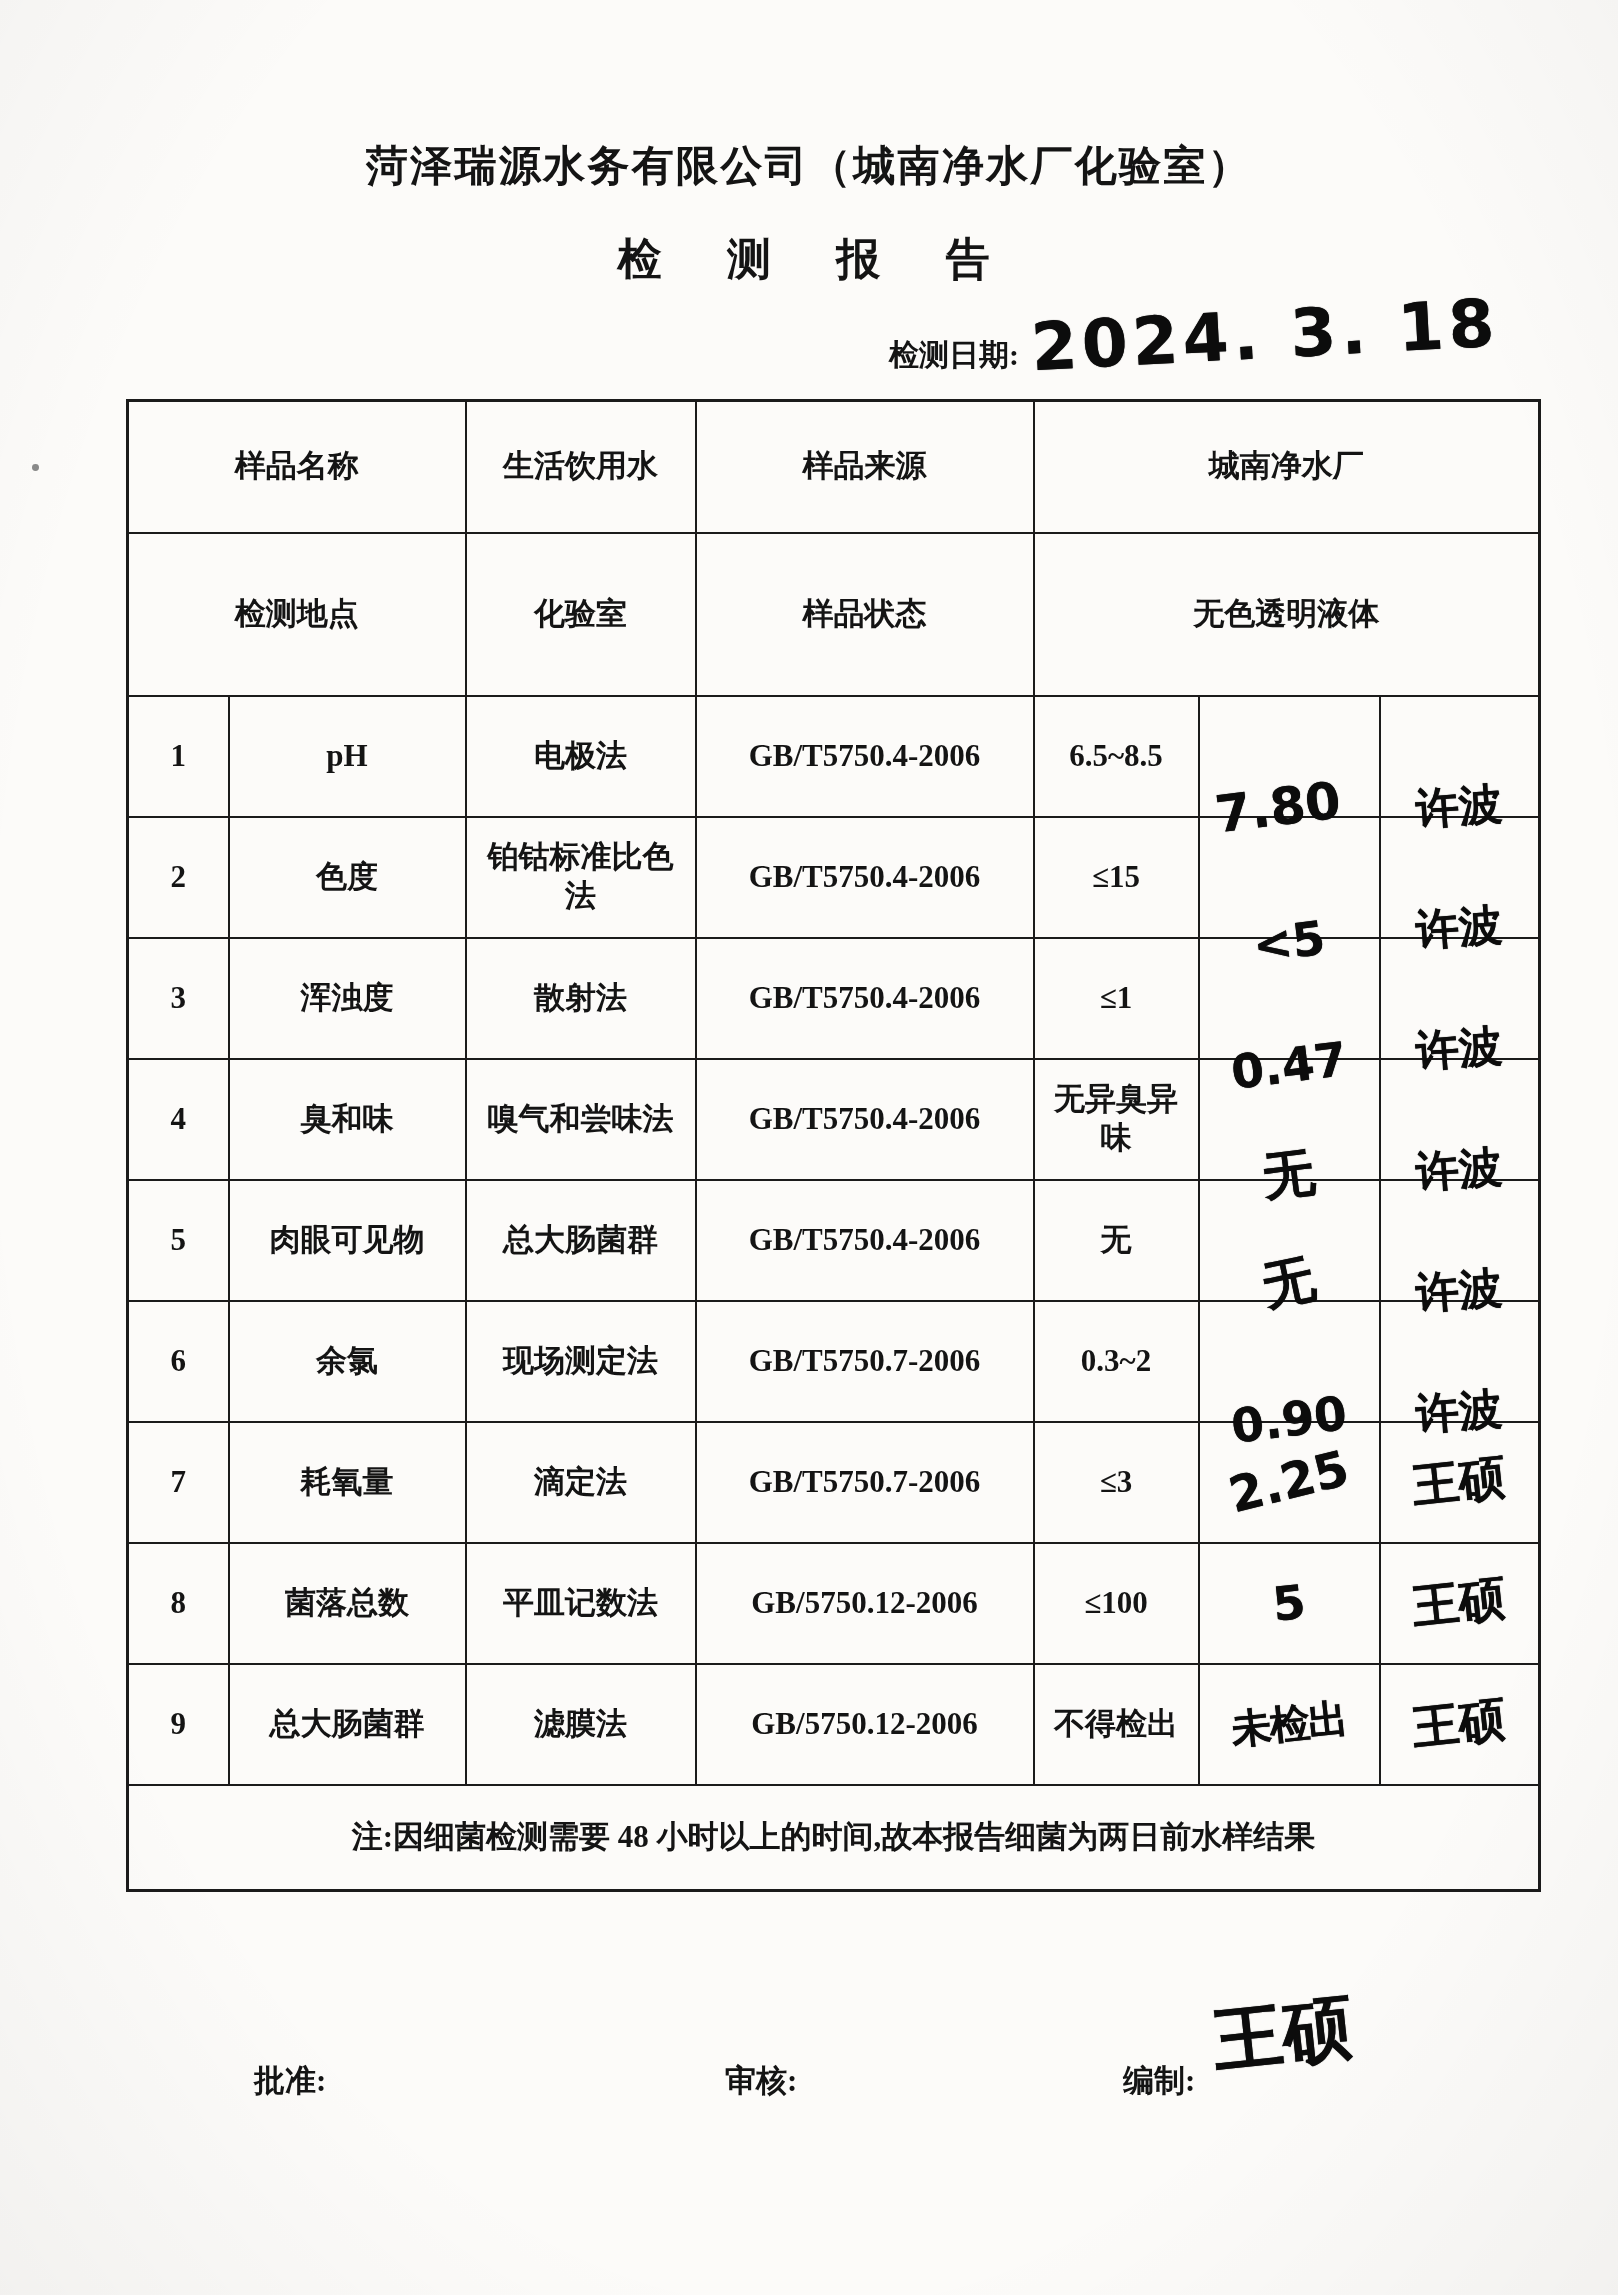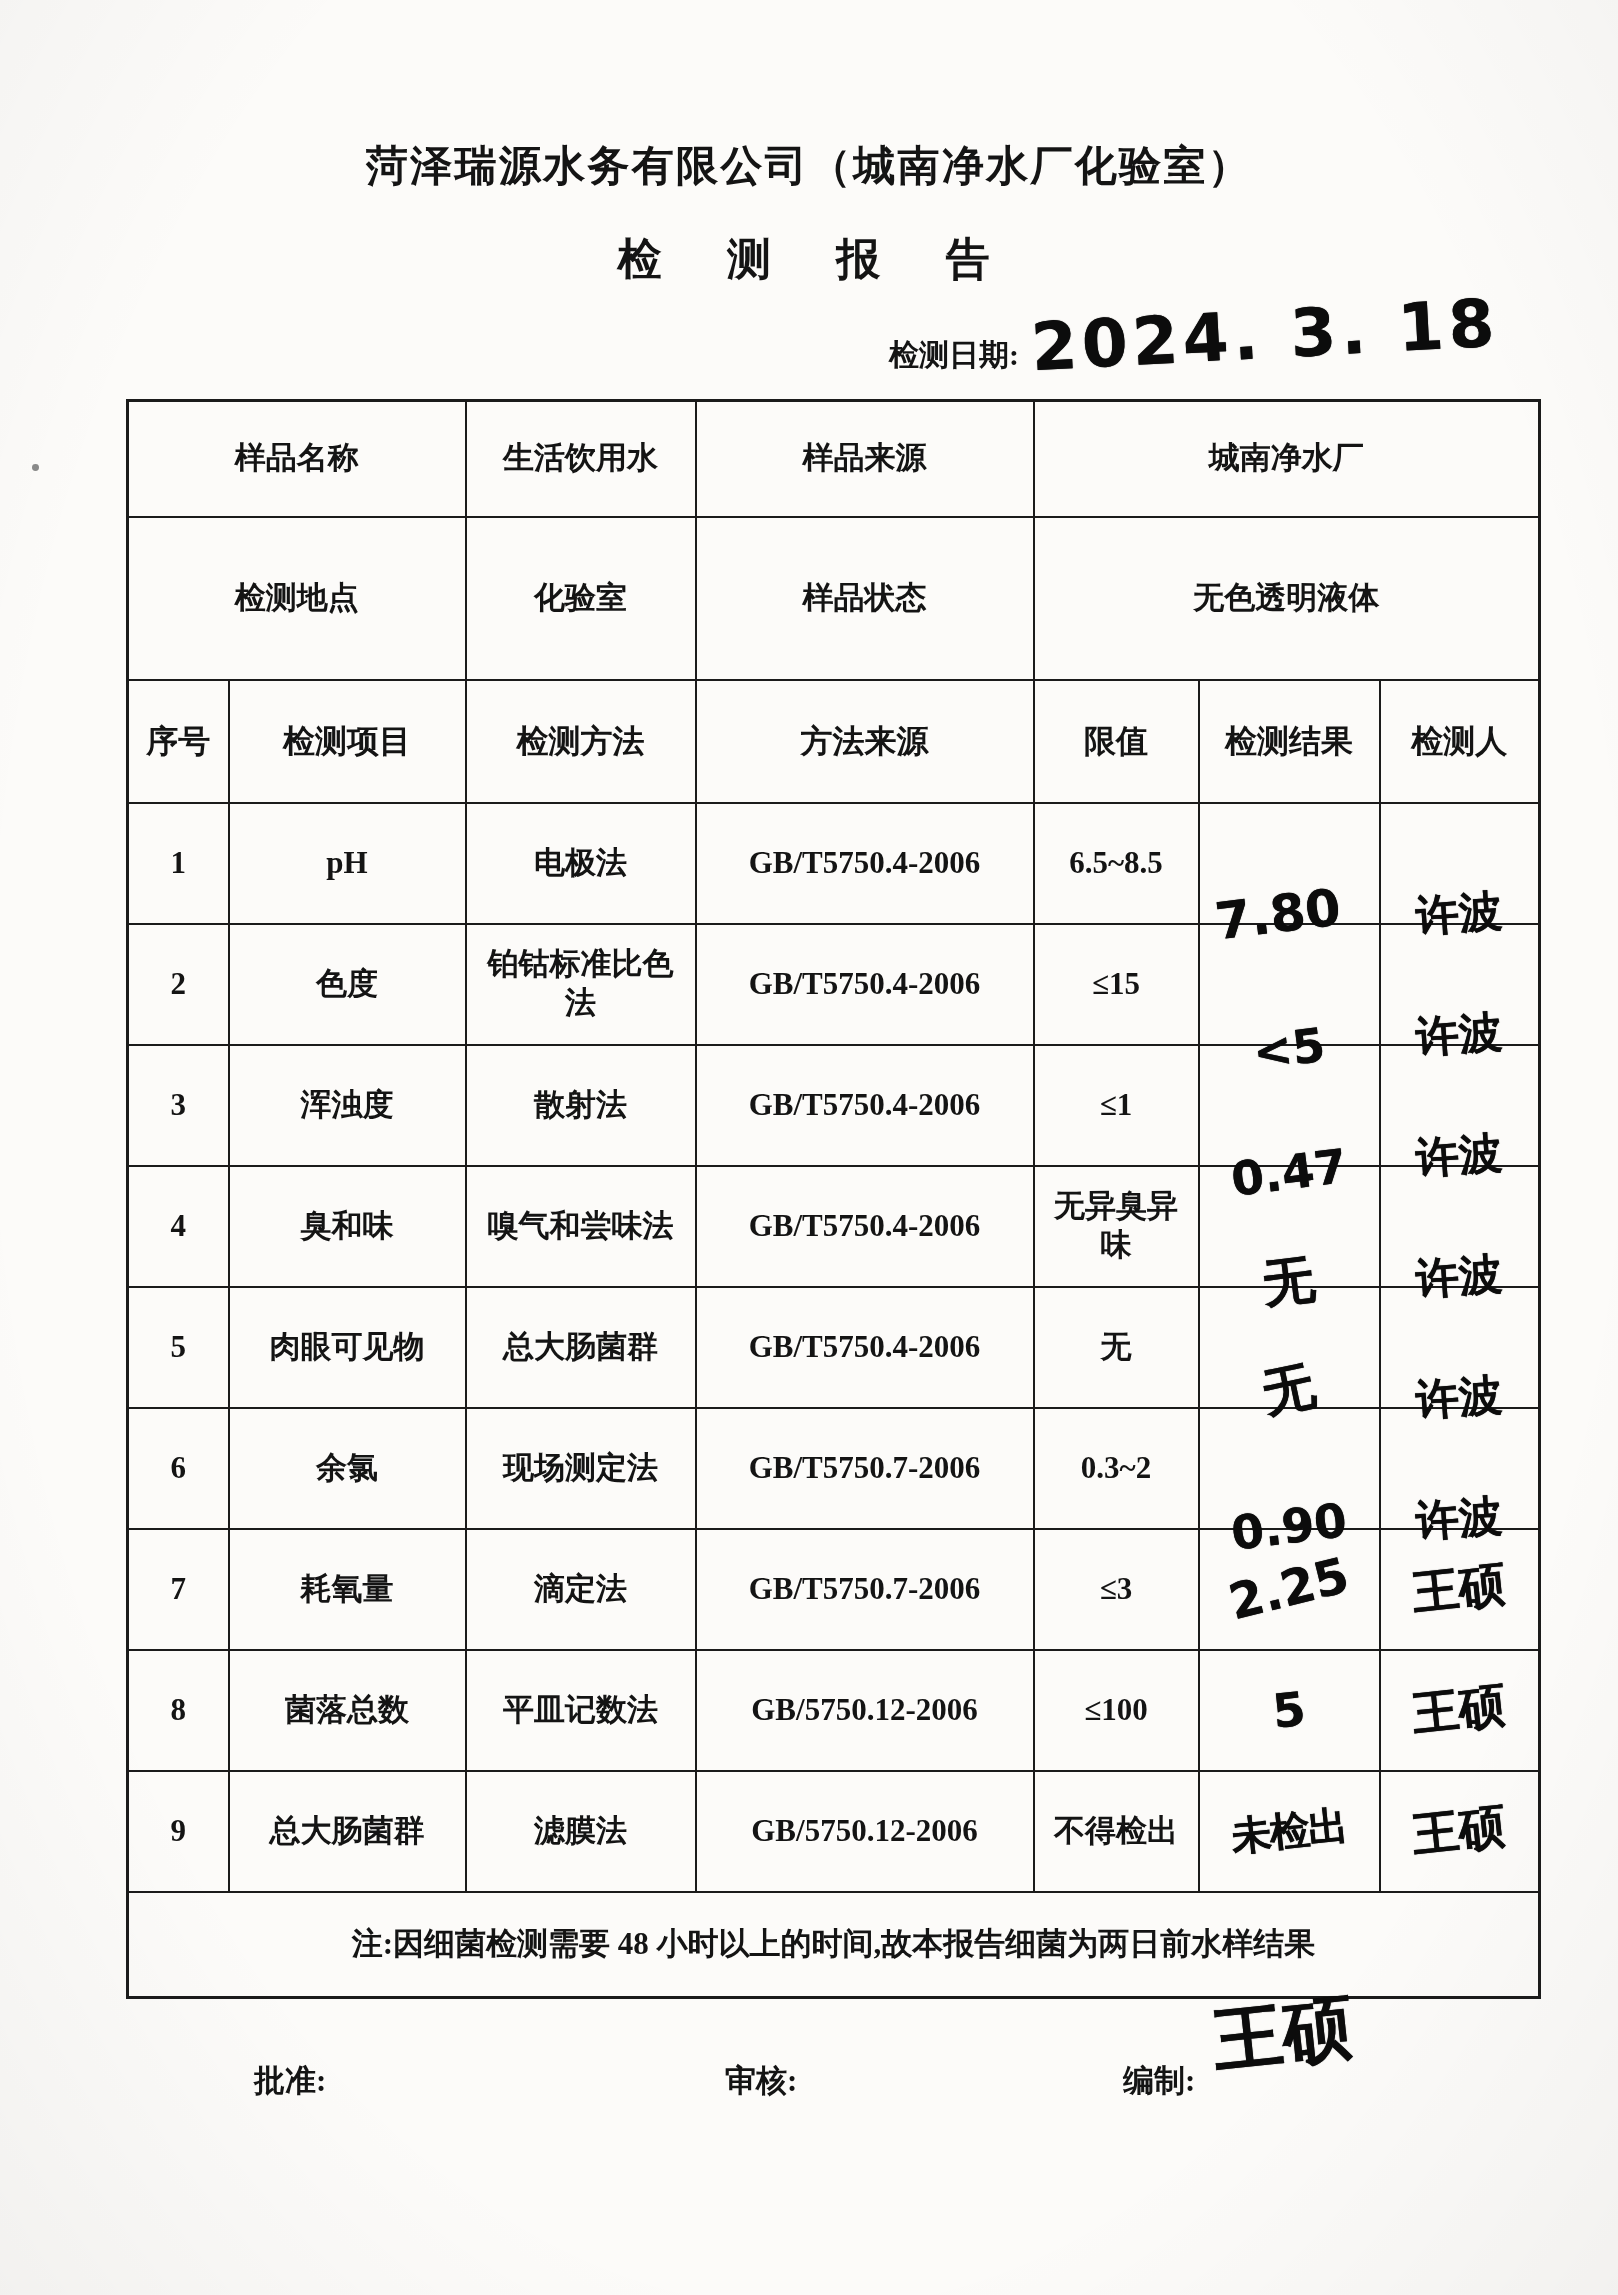--- a/index.html
+++ b/index.html
@@ -38,21 +38,21 @@
     position:absolute; top:399px; left:126px; width:1412px;
     border-collapse:collapse; table-layout:fixed; z-index:2;
   }
   table.report td, table.report th {
     border:2.3px solid #1b1b1b; text-align:center; vertical-align:middle;
     padding:3.1px 6.1px; overflow:visible;
   }
   table.report { border:3.8px solid #1b1b1b; }
   .print { font-size:31px; font-weight:bold; line-height:1.25; }
   .header-row th .print { font-size:32px; }
-  .info-row  { height:116px; }
+  .info-row  { height:132px; }
   .info-row2 { height:163px; }
   .header-row{ height:123px; }
   #data-rows tr { height:121px; }
   .note-row  { height:106px; }
   .note-row td { text-align:left; padding-left:21.4px; }
   td.rel { position:relative; }
   .result, .tester {
     position:absolute; left:50%; bottom:-23px;
     transform:translateX(-50%) rotate(-7deg);
     font-size:47px; z-index:4;
@@ -110,29 +110,20 @@
         <td><span class="print">生活饮用水</span></td>
         <td><span class="print">样品来源</span></td>
         <td colspan="3"><span class="print">城南净水厂</span></td>
       </tr>
       <tr class="info-row2">
         <td colspan="2"><span class="print">检测地点</span></td>
         <td><span class="print">化验室</span></td>
         <td><span class="print">样品状态</span></td>
         <td colspan="3"><span class="print">无色透明液体</span></td>
       </tr>
-      <tr class="header-row">
-        <th><span class="print">序号</span></th>
-        <th><span class="print">检测项目</span></th>
-        <th><span class="print">检测方法</span></th>
-        <th><span class="print">方法来源</span></th>
-        <th><span class="print">限值</span></th>
-        <th><span class="print">检测结果</span></th>
-        <th><span class="print">检测人</span></th>
-      </tr>
     </tbody>
     <tbody id="data-rows">
   <tr class="data-row">
     <td><span class="print">1</span></td>
     <td><span class="print">pH</span></td>
     <td><span class="print">电极法</span></td>
     <td><span class="print">GB/T5750.4-2006</span></td>
     <td><span class="print">6.5~8.5</span></td>
     <td class="rel">
             <span class="hand result">7.80</span>

